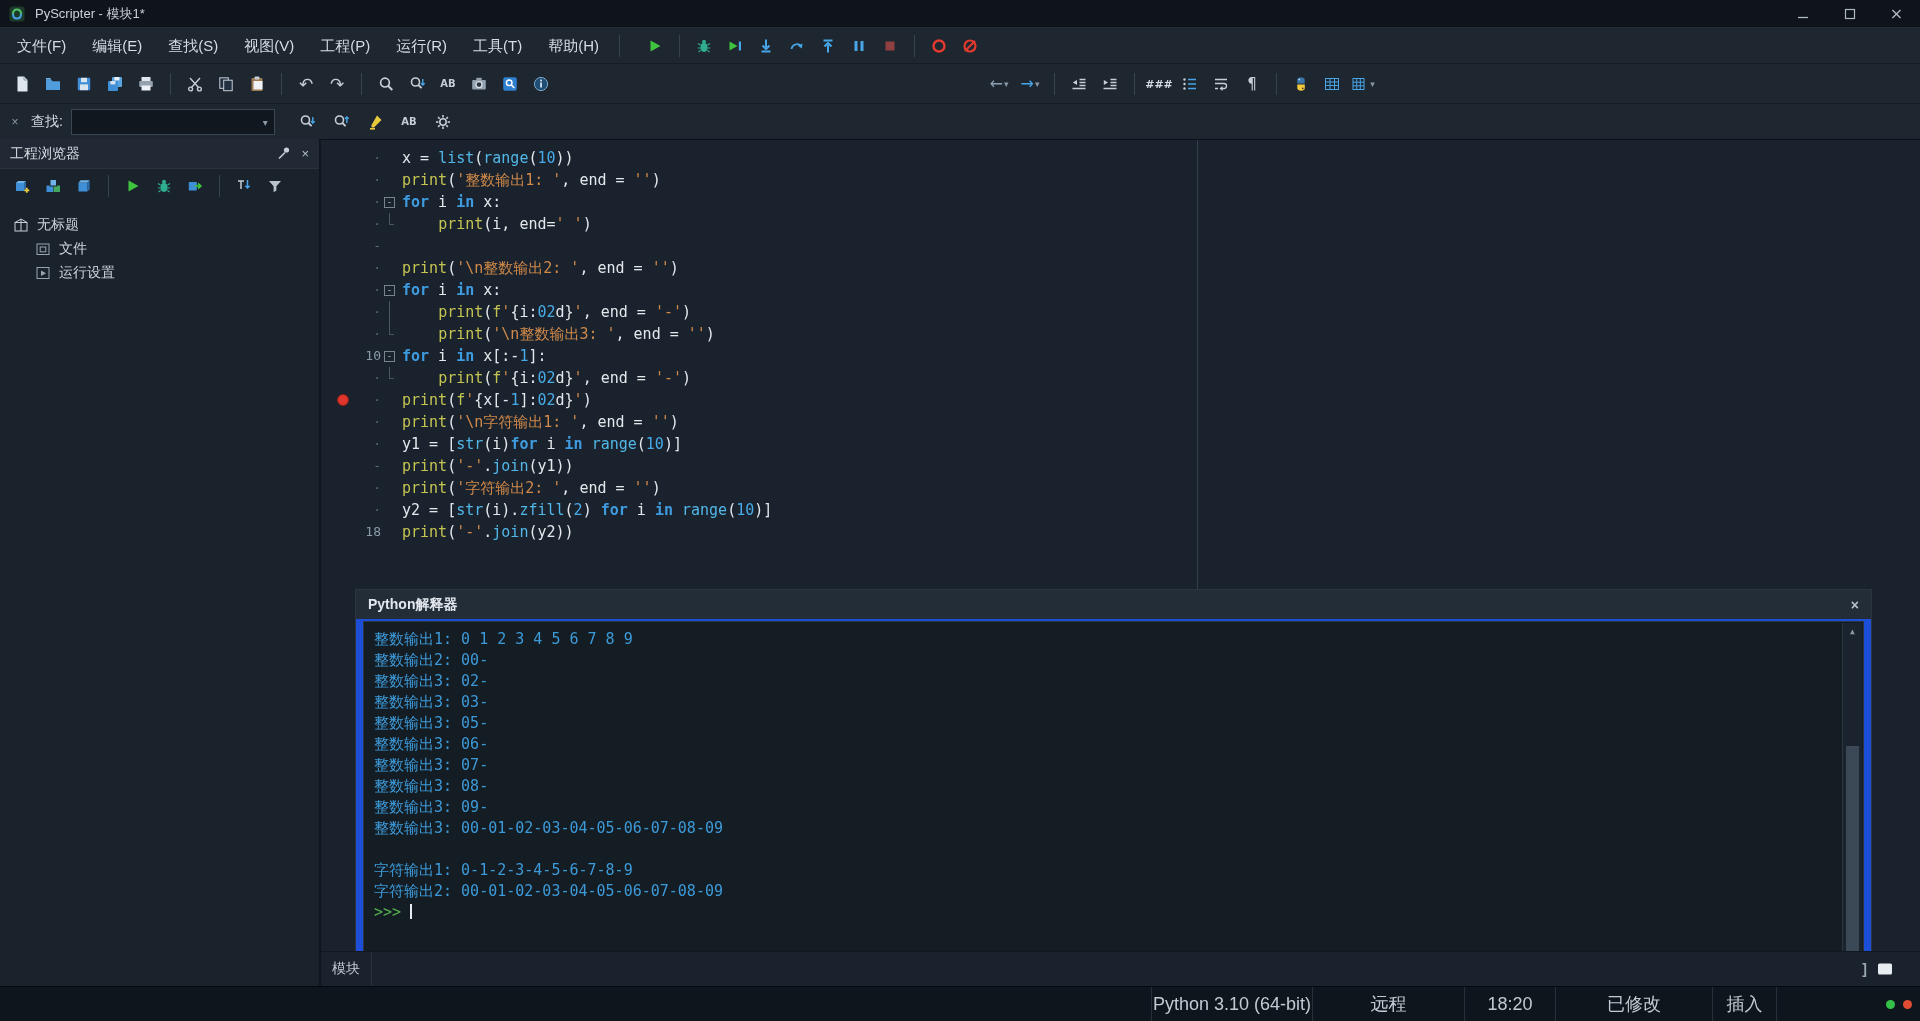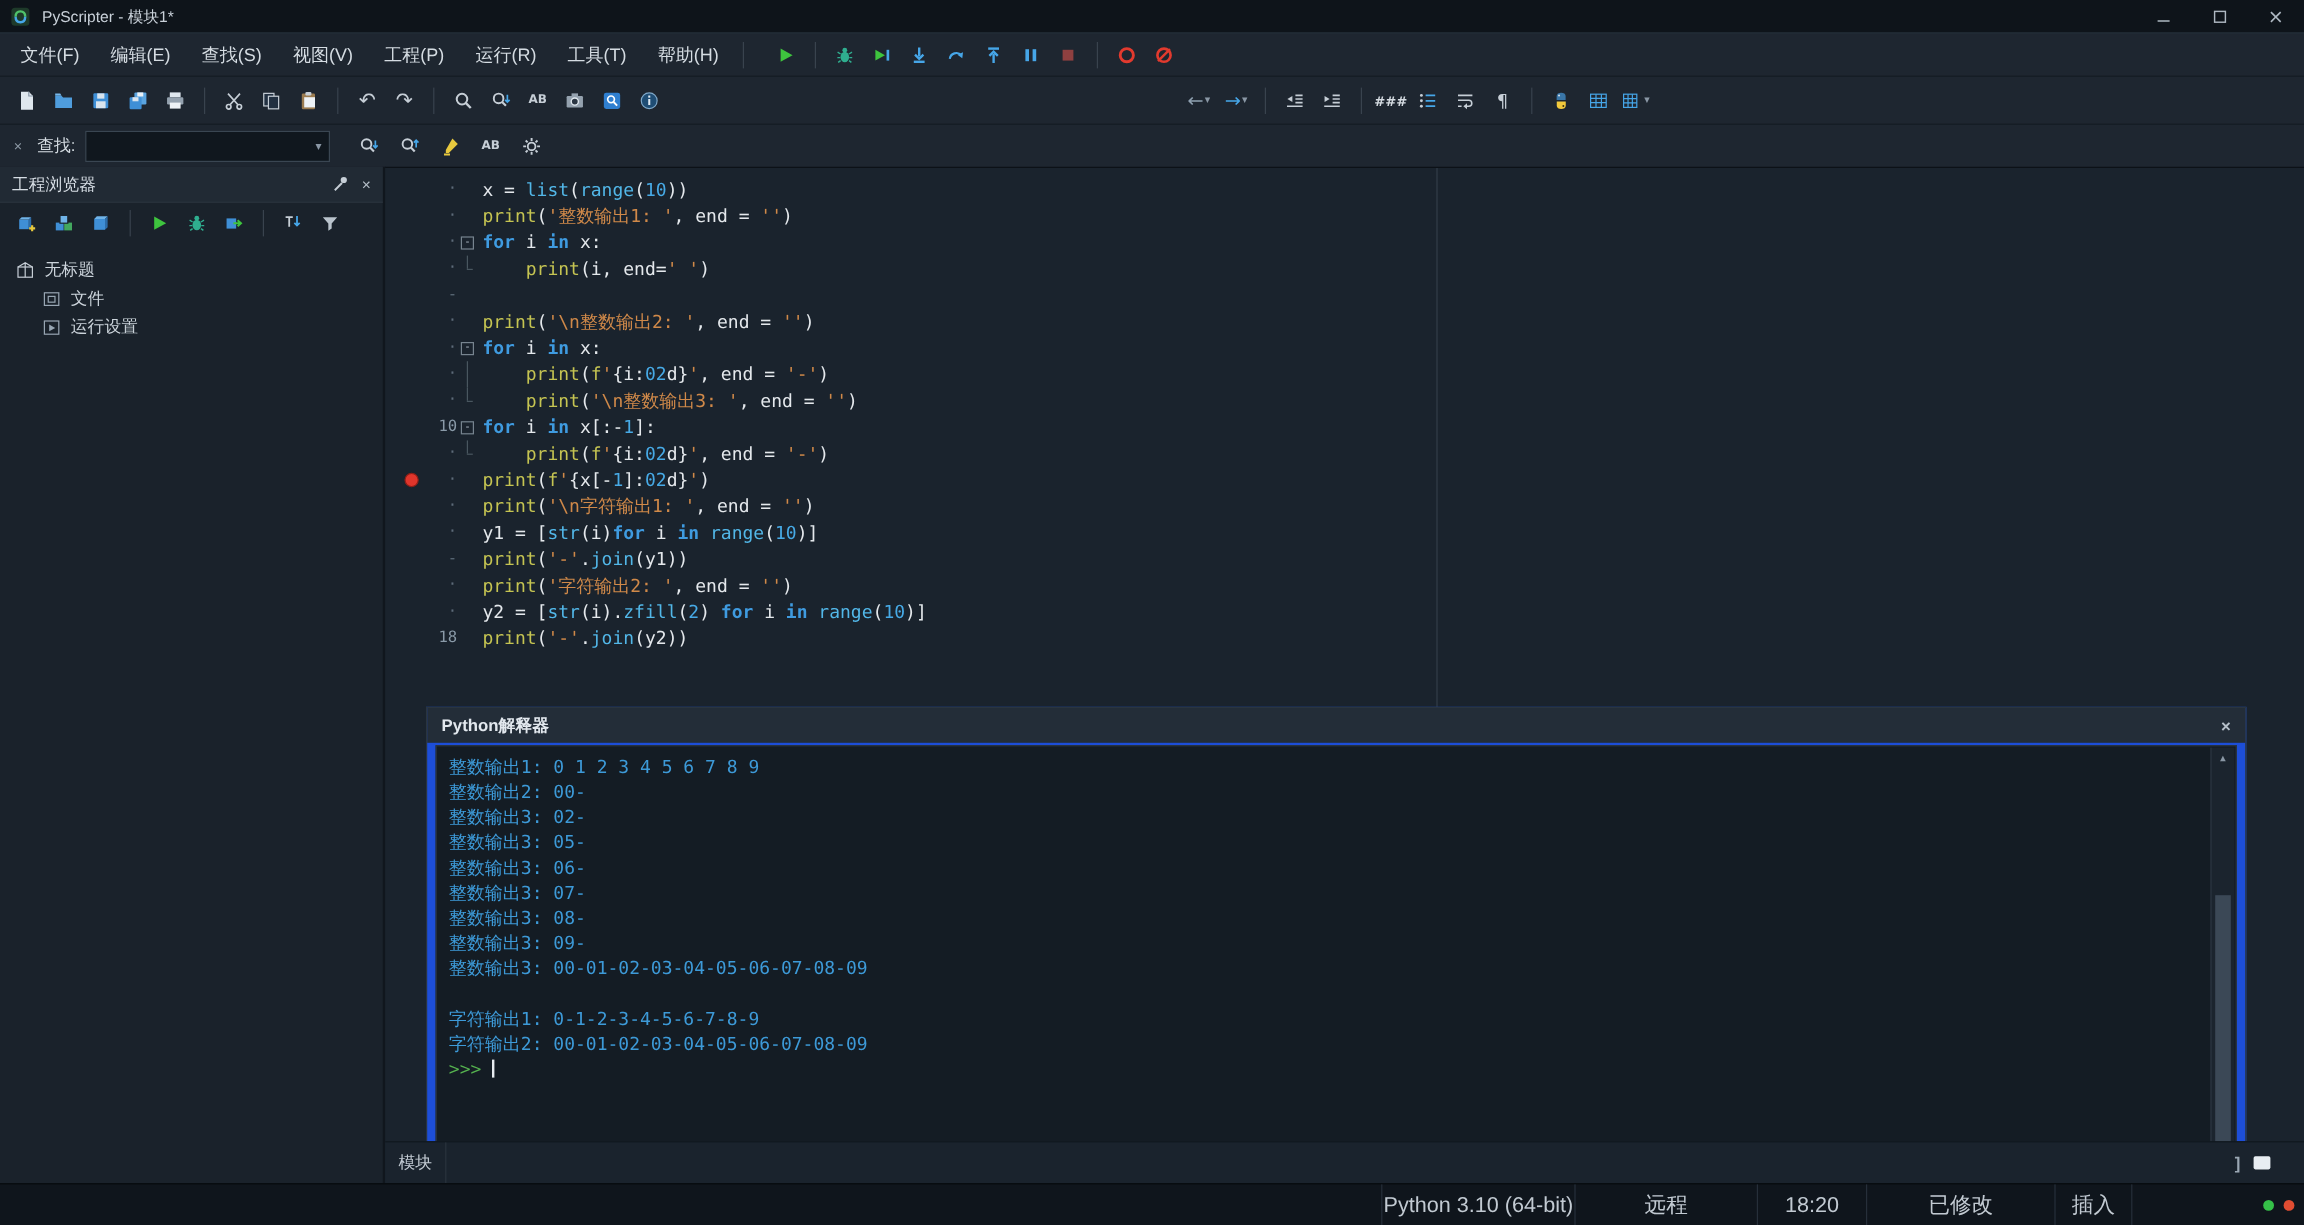--- a/index.html
+++ b/index.html
@@ -664,20 +664,21 @@
       <div id="interp">
         <div id="interp-header">
           <span>Python解释器</span>
           <span id="interp-close">×</span>
         </div>
         <div id="interp-out">
           <div id="interp-lines">
               <div class="ol ol-b">整数输出1: 0 1 2 3 4 5 6 7 8 9</div>
               <div class="ol ol-b">整数输出2: 00-</div>
               <div class="ol ol-b">整数输出3: 02-</div>
+              <div class="ol ol-b">整数输出3: 03-</div>
               <div class="ol ol-b">整数输出3: 05-</div>
               <div class="ol ol-b">整数输出3: 06-</div>
               <div class="ol ol-b">整数输出3: 07-</div>
               <div class="ol ol-b">整数输出3: 08-</div>
               <div class="ol ol-b">整数输出3: 09-</div>
               <div class="ol ol-b">整数输出3: 00-01-02-03-04-05-06-07-08-09</div>
               <div class="ol"></div>
               <div class="ol ol-b">字符输出1: 0-1-2-3-4-5-6-7-8-9</div>
               <div class="ol ol-b">字符输出2: 00-01-02-03-04-05-06-07-08-09</div>
               <div class="ol ol-prompt">&gt;&gt;&gt; <span class="cursor"></span></div>

